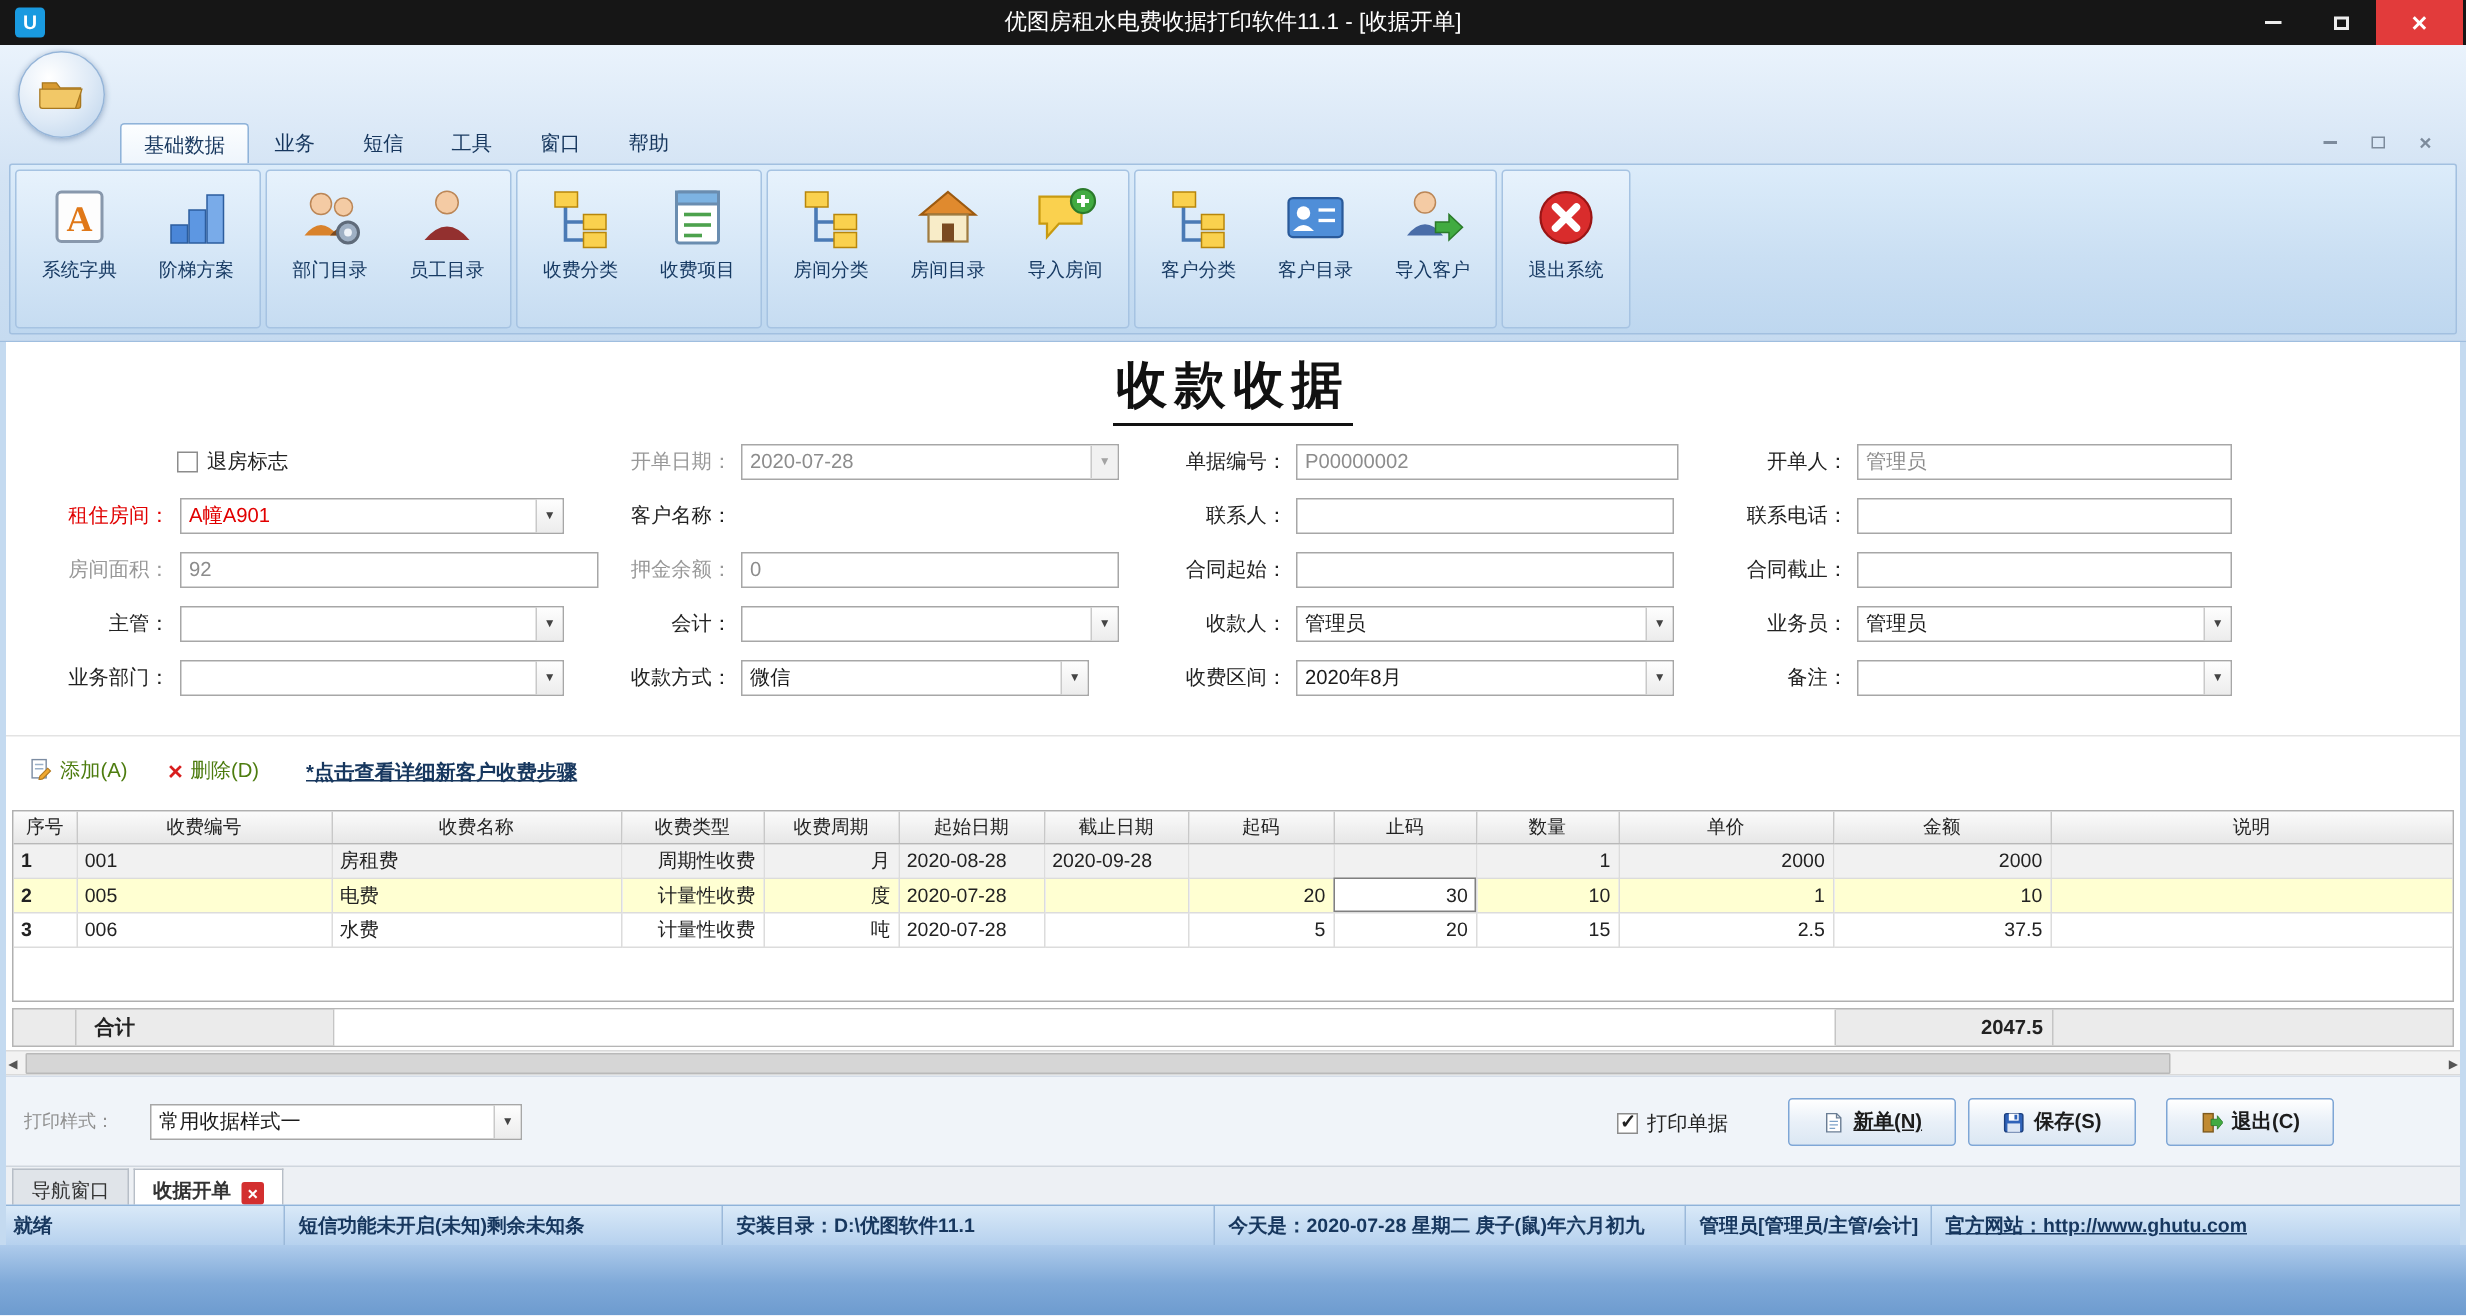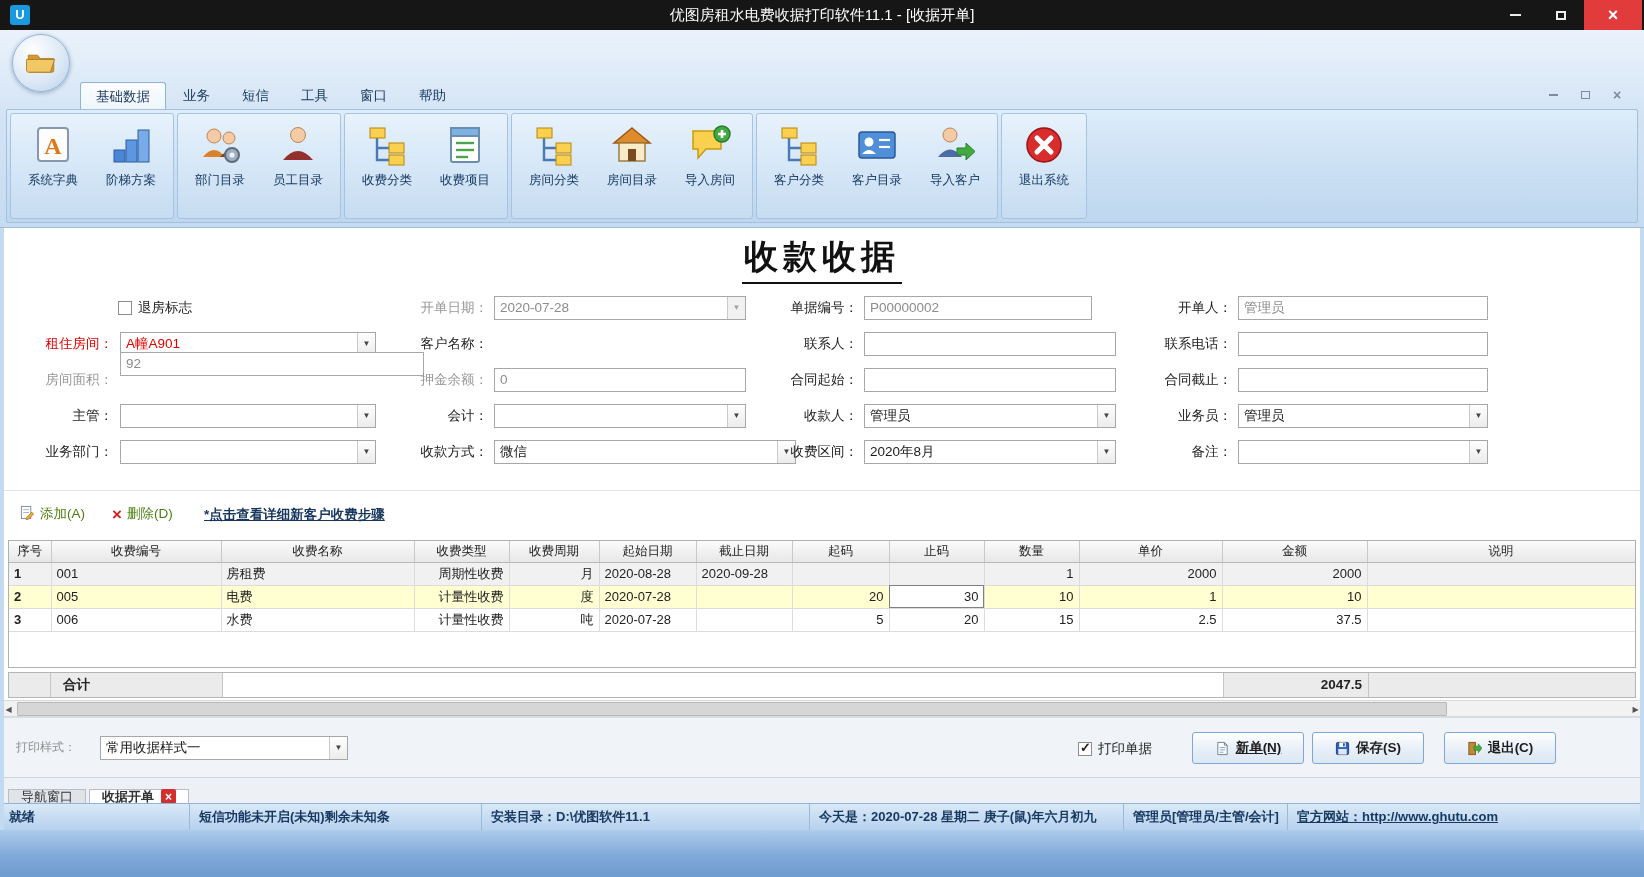--- a/index.html
+++ b/index.html
@@ -120,22 +120,22 @@
   .ps-label { position:absolute; left:16px; top:21px; color:#8f8f8f; font-size:12px; }
   .btn { position:absolute; top:14px; width:112px; height:32px;
          background:linear-gradient(180deg,#ffffff,#e9f0f8 50%,#dbe7f3); border:1px solid #7ea6d6;
          border-radius:3px; display:flex; align-items:center; justify-content:center; gap:6px;
          font-size:13.5px; font-weight:bold; color:#1c1c1c; }
   .btn svg { display:block; }
 
   
   .doc-tabs { position:absolute; left:0; top:777px; width:100%; height:26px; background:#edf0f4;
               border-top:1px solid #cfd6de; display:flex; align-items:flex-end; padding-left:8px; gap:3px; }
-  .dtab { height:14px; padding:0 12px; background:#e0e4e9; border:1px solid #b7bec7; border-bottom:none;
-          font-size:13px; color:#333; display:flex; align-items:center; gap:7px; }
+  .dtab { height:24px; padding:0 12px; background:#e0e4e9; border:1px solid #b7bec7; border-bottom:none;
+          font-size:13px; color:#333; display:flex; align-items:flex-end; gap:7px; }
   .dtab.active { background:#fff; font-weight:bold; }
   .dtab-close { width:15px; height:15px; background:#d32f2f; border-radius:2px; display:flex; align-items:center;
                 justify-content:center; }
   .dtab-close::after { content:"×"; color:#fff; font-size:12px; font-weight:bold; line-height:1; }
 
   
   .statusbar { position:absolute; left:0; top:803px; width:100%; height:27px;
                background:linear-gradient(180deg,#d9e9f8,#b6d1ee); border-top:1px solid #8fb3d9;
                display:flex; align-items:stretch; font-weight:bold; color:#17375e; font-size:13px; }
   .sseg { display:flex; align-items:center; padding-left:9px; border-right:1px solid #9bb9da;
@@ -361,37 +361,37 @@
     <div class="cb-row" style="left:118px; top:71px;">
       <span class="cb"></span>
       <span>退房标志</span>
     </div>
     <span class="flabel muted" style="left:380px; top:68px; width:108px;">开单日期：</span>
     <div class="field combo muted" style="left:494px; top:68px; width:252px;">
       <span>2020-07-28</span>
       <span class="combo-btn disabled"></span>
     </div>
     <span class="flabel" style="left:750px; top:68px; width:108px;">单据编号：</span>
-    <div class="field muted" style="left:864px; top:68px; width:228px;"><span>P00000002</span></div>
+    <div class="field muted" style="left:864px; top:68px; width:255px;"><span>P00000002</span></div>
     <span class="flabel" style="left:1120px; top:68px; width:112px;">开单人：</span>
     <div class="field muted" style="left:1238px; top:68px; width:250px;"><span>管理员</span></div>
 
     <span class="flabel red" style="left:8px; top:104px; width:105px;">租住房间：</span>
     <div class="field combo" style="left:120px; top:104px; width:256px;">
       <span class="red-text">A幢A901</span>
       <span class="combo-btn"></span>
     </div>
     <span class="flabel" style="left:380px; top:104px; width:108px;">客户名称：</span>
     <span class="flabel" style="left:750px; top:104px; width:108px;">联系人：</span>
     <div class="field" style="left:864px; top:104px; width:252px;"><span></span></div>
     <span class="flabel" style="left:1120px; top:104px; width:112px;">联系电话：</span>
     <div class="field" style="left:1238px; top:104px; width:250px;"><span></span></div>
 
     <span class="flabel muted" style="left:8px; top:140px; width:105px;">房间面积：</span>
-    <div class="field muted" style="left:120px; top:124px; width:304px;"><span>92</span></div>
+    <div class="field muted" style="left:120px; top:140px; width:279px;"><span>92</span></div>
     <span class="flabel muted" style="left:380px; top:140px; width:108px;">押金余额：</span>
     <div class="field muted" style="left:494px; top:140px; width:252px;"><span>0</span></div>
     <span class="flabel" style="left:750px; top:140px; width:108px;">合同起始：</span>
     <div class="field" style="left:864px; top:140px; width:252px;"><span></span></div>
     <span class="flabel" style="left:1120px; top:140px; width:112px;">合同截止：</span>
     <div class="field" style="left:1238px; top:140px; width:250px;"><span></span></div>
 
     <span class="flabel" style="left:8px; top:176px; width:105px;">主管：</span>
     <div class="field combo" style="left:120px; top:176px; width:256px;">
       <span></span>
@@ -412,21 +412,21 @@
       <span>管理员</span>
       <span class="combo-btn"></span>
     </div>
 
     <span class="flabel" style="left:8px; top:212px; width:105px;">业务部门：</span>
     <div class="field combo" style="left:120px; top:212px; width:256px;">
       <span></span>
       <span class="combo-btn"></span>
     </div>
     <span class="flabel" style="left:380px; top:212px; width:108px;">收款方式：</span>
-    <div class="field combo" style="left:494px; top:212px; width:302px;">
+    <div class="field combo" style="left:494px; top:212px; width:232px;">
       <span>微信</span>
       <span class="combo-btn"></span>
     </div>
     <span class="flabel" style="left:750px; top:212px; width:108px;">收费区间：</span>
     <div class="field combo" style="left:864px; top:212px; width:252px;">
       <span>2020年8月</span>
       <span class="combo-btn"></span>
     </div>
     <span class="flabel" style="left:1120px; top:212px; width:112px;">备注：</span>
     <div class="field combo" style="left:1238px; top:212px; width:250px;">

